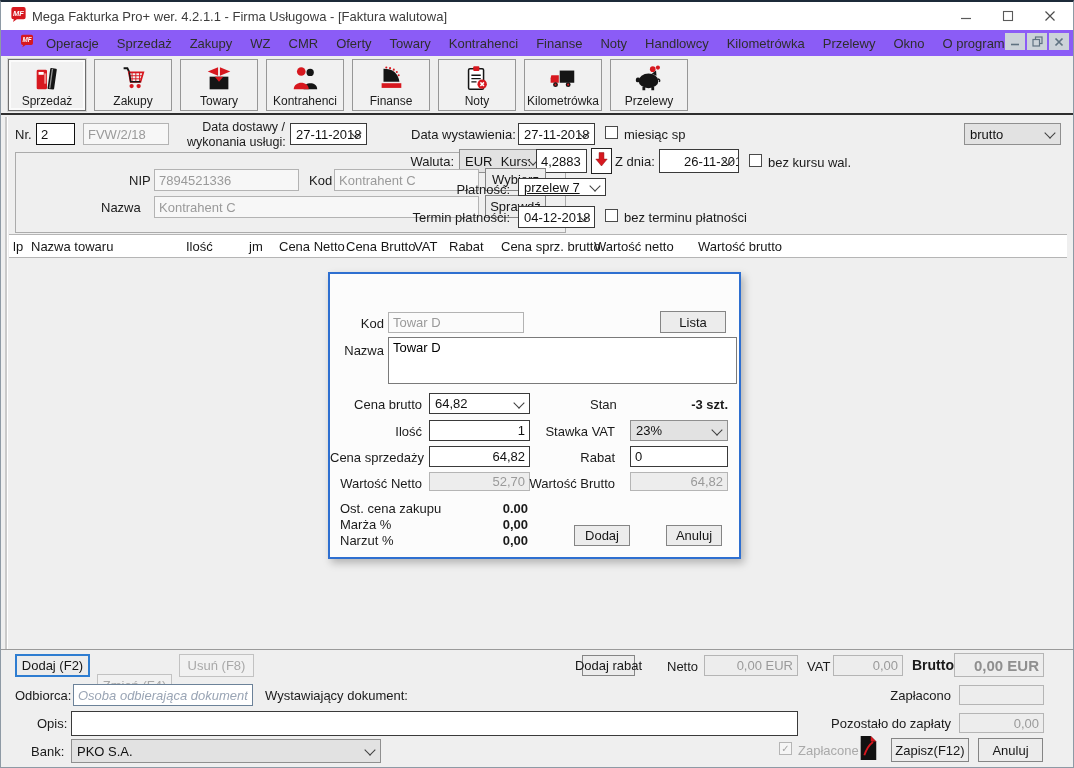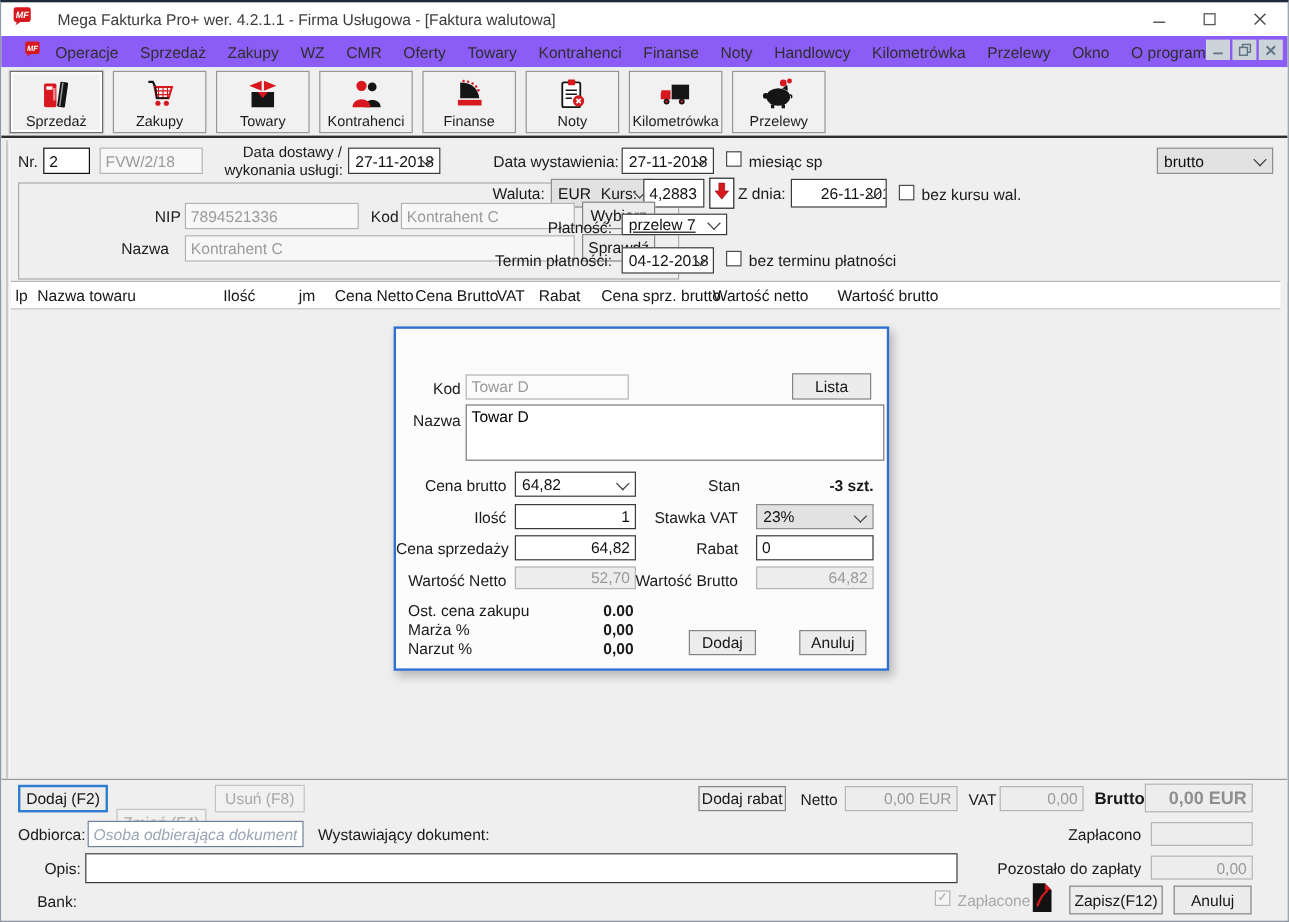--- a/index.html
+++ b/index.html
@@ -21,21 +21,21 @@
   .chev{position:absolute;right:6px;top:50%;width:7px;height:7px;margin-top:-5px;
         border-right:1.6px solid #3f3f3f;border-bottom:1.6px solid #3f3f3f;transform:rotate(45deg);}
   .btn{position:absolute;box-sizing:border-box;background:#ececec;border:1px solid #858585;font-size:13px;color:#161616;
        display:flex;align-items:center;justify-content:center;white-space:nowrap;}
   .btn.dis{color:#a8a8a8;border-color:#c2c2c2;background:#f1f1f1;}
   .btn.focus{border:2px solid #2e7dd1;}
   .cb{position:absolute;width:13px;height:13px;box-sizing:border-box;background:#fff;border:1px solid #4a4a4a;}
   .cb.dis{border-color:#b5b5b5;background:#f5f5f5;color:#a5a5a5;font-size:10px;line-height:11px;text-align:center;}
   
   .titlebar{position:absolute;left:0;top:0;width:100%;height:28px;background:#fff;display:flex;align-items:center;padding-left:8px;box-sizing:border-box;}
-  .title-text{font-size:13px;color:#3c3c3c;margin-left:20px;}
+  .title-text{font-size:13px;color:#3c3c3c;margin-left:4px;}
   .win-controls{position:absolute;right:2px;top:0;height:28px;display:flex;}
   .win-ctl{width:42px;height:28px;display:flex;align-items:center;justify-content:center;}
   
   .menubar{position:absolute;left:0;top:28px;width:100%;height:26px;background:#8b5cf6;display:flex;align-items:center;padding-left:18px;box-sizing:border-box;}
   .menu-item{font-size:13px;color:#2e2e2e;padding:0 9px;}
   .mdi-controls{position:absolute;right:4px;top:31px;display:flex;gap:2px;}
   .mdi-btn{width:20px;height:17px;background:#ccd3d9;display:flex;align-items:center;justify-content:center;}
   
   .toolbar{position:absolute;left:0;top:54px;width:100%;height:59px;background:#efefef;border-bottom:2px solid #2e2e2e;
            box-sizing:border-box;display:flex;align-items:center;padding-left:7px;gap:8px;}
@@ -333,40 +333,44 @@
   </div>
 
   <div class="listarea"></div>
   <div class="edge"></div>
 
   <div class="footer">
     <div class="btn focus" style="left:14px;top:4px;width:75px;height:23px;">Dodaj (F2)</div>
     <div class="btn dis" style="left:96px;top:4px;width:75px;height:23px;margin-top:20px;">Zmień (F4)</div>
     <div class="btn dis" style="left:178px;top:4px;width:75px;height:23px;">Usuń (F8)</div>
 
-    <div class="btn" style="left:581px;top:5px;width:73px;height:21px;">Dodaj rabat</div>
+    <div class="btn" style="left:581px;top:5px;width:53px;height:21px;">Dodaj rabat</div>
     <span class="lbl" style="left:666px;top:9px;">Netto</span>
     <input class="inp dis rt" style="left: 703px; top: 5px; width: 94px; height: 21px;" value="0,00 EUR">
     <span class="lbl" style="left:806px;top:9px;">VAT</span>
     <input class="inp dis rt" style="left: 832px; top: 5px; width: 70px; height: 21px;" value="0,00">
     <span class="lbl bold" style="left:911px;top:7px;font-size:14px;">Brutto</span>
     <input class="inp dis rt" style="left: 953px; top: 3px; width: 90px; height: 24px; font-size: 15px; font-weight: bold; color: rgb(143, 143, 143);" value="0,00 EUR">
 
     <span class="lbl" style="left:14px;top:38px;">Odbiorca:</span>
     <input class="inp ph" style="left: 72px; top: 34px; width: 180px; height: 22px; border-color: rgb(108, 130, 153);" placeholder="Osoba odbierająca dokument:">
     <span class="lbl" style="left:264px;top:38px;">Wystawiający dokument:</span>
     <span class="lbl r" style="left:800px;top:38px;width:150px;">Zapłacono</span>
     <input class="inp dis" style="left: 958px; top: 35px; width: 85px; height: 20px;" value="">
 
     <span class="lbl" style="left:36px;top:66px;">Opis:</span>
     <input class="inp" style="left: 70px; top: 61px; width: 727px; height: 25px;" value="">
     <span class="lbl r" style="left:800px;top:66px;width:150px;">Pozostało do zapłaty</span>
     <input class="inp dis rt" style="left: 958px; top: 63px; width: 85px; height: 20px;" value="0,00">
 
     <span class="lbl" style="left:30px;top:94px;">Bank:</span>
+    <div class="combo gray" style="left:70px;top:89px;width:310px;height:24px;">
+      <span>PKO S.A.</span>
+        <span class="chev"></span>
+    </div>
     <span class="cb dis" style="left:778px;top:92px;">✓</span>
     <span class="lbl dim" style="left:797px;top:93px;">Zapłacone</span>
     <span class="abs" style="left:856px;top:84px;">
       <svg width="22" height="28" viewBox="0 0 24 28">
           <path d="M4 1 H15 L21 7 V27 H4 Z" fill="#111111"></path>
           <path d="M15 1 L15 7 H21 Z" fill="#d7181f"></path>
           <path d="M8 22 C10 16 14 10 17.5 7.5" stroke="#d7181f" stroke-width="2" fill="none"></path>
         </svg>
     </span>
     <div class="btn" style="left:890px;top:88px;width:78px;height:24px;">Zapisz(F12)</div>

